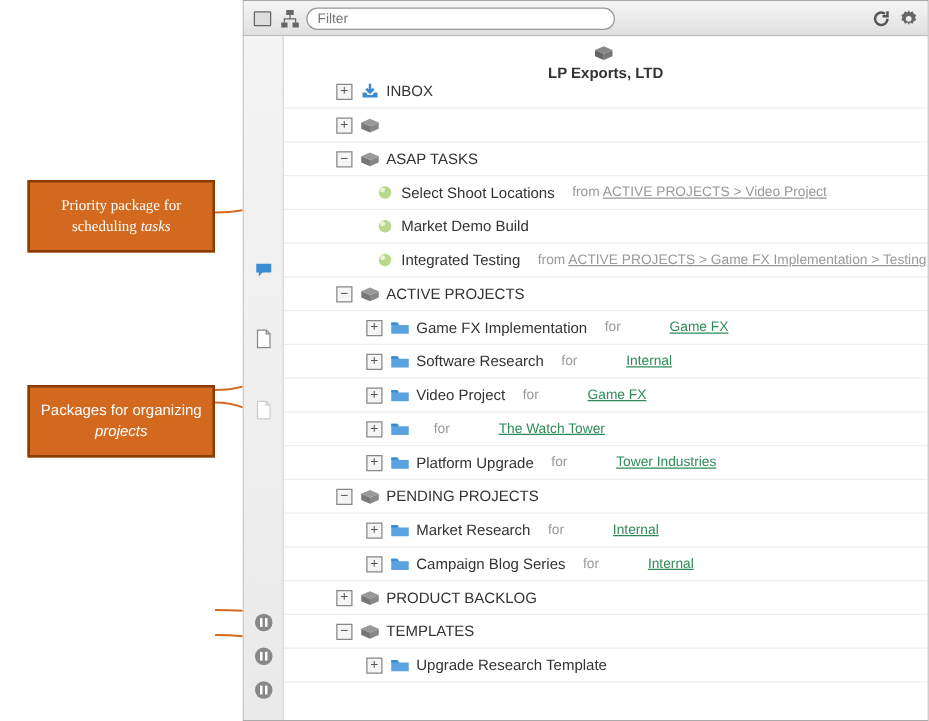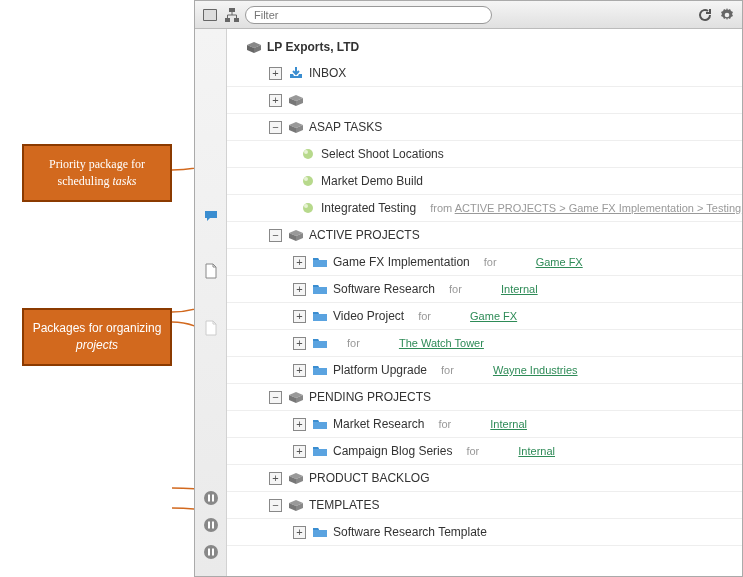--- a/index.html
+++ b/index.html
@@ -96,21 +96,21 @@
     min-width: 0;
     padding-top: 4px;
   }
   .row {
     height: 27px;
     display: flex;
     align-items: center;
     border-bottom: 1px solid #eee;
     white-space: nowrap;
   }
-  .row.noborder{border-bottom:none;}
+  .row.noborder{border-bottom:none;flex-direction:column;}
   .indent { display:inline-block; }
   .expander {
     width: 13px; height: 13px;
     border: 1px solid #888;
     background: #f5f5f5;
     color: #555;
     font-size: 11px;
     line-height: 11px;
     text-align: center;
     margin-right: 5px;
@@ -287,20 +287,21 @@
 
         <div class="row">
           <span class="indent" style="width:72px"></span>
           <span class="row-icon">
               <svg viewBox="0 0 16 16">
                 <circle cx="8" cy="8" r="5" fill="#b7d98c"></circle>
                 <circle cx="6" cy="6" r="2" fill="#e7f3d4"></circle>
               </svg>
             </span>
           <span class="row-label">Select Shoot Locations</span>
+          <span class="crumb"><span>from</span> <span class="u">ACTIVE PROJECTS  &gt;  Video Project</span></span>
         </div>
         <div class="row">
           <span class="indent" style="width:72px"></span>
           <span class="row-icon">
               <svg viewBox="0 0 16 16">
                 <circle cx="8" cy="8" r="5" fill="#b7d98c"></circle>
                 <circle cx="6" cy="6" r="2" fill="#e7f3d4"></circle>
               </svg>
             </span>
           <span class="row-label">Market Demo Build</span>
@@ -380,21 +381,21 @@
         <div class="row">
           <span class="indent" style="width:66px"></span>
           <span class="expander">+</span>
           <span class="row-icon">
               <svg viewBox="0 0 16 16">
                 <path d="M1 4h5l1 2h8v7H1z" fill="#5aa3e0"></path>
                 <path d="M1 4h5l1 2H1z" fill="#3a8dd0"></path>
               </svg>
             </span>
           <span class="row-label">Platform Upgrade</span>
-          <span class="for"><span>for</span> <span class="client">Wayne Industries</span></span>
+          <span class="for"><span>for</span> <span class="client">Tower Industries</span></span>
         </div>
 
         <div class="row">
           <span class="indent" style="width:42px"></span>
           <span class="expander">−</span>
           <span class="row-icon">
             <svg viewBox="0 0 16 16">
                 <path d="M1 6 L8 3 L15 6 L8 9 Z" fill="#999"></path>
                 <path d="M1 6v5l7 3V9z" fill="#777"></path>
                 <path d="M15 6v5l-7 3V9z" fill="#888"></path>
@@ -454,19 +455,19 @@
         </div>
         <div class="row">
           <span class="indent" style="width:66px"></span>
           <span class="expander">+</span>
           <span class="row-icon">
               <svg viewBox="0 0 16 16">
                 <path d="M1 4h5l1 2h8v7H1z" fill="#5aa3e0"></path>
                 <path d="M1 4h5l1 2H1z" fill="#3a8dd0"></path>
               </svg>
             </span>
-          <span class="row-label">Software Research Template</span>
+          <span class="row-label">Upgrade Research Template</span>
         </div>
 
       </div>
     </div>
   </div>
 </div>
 
 </body></html>

